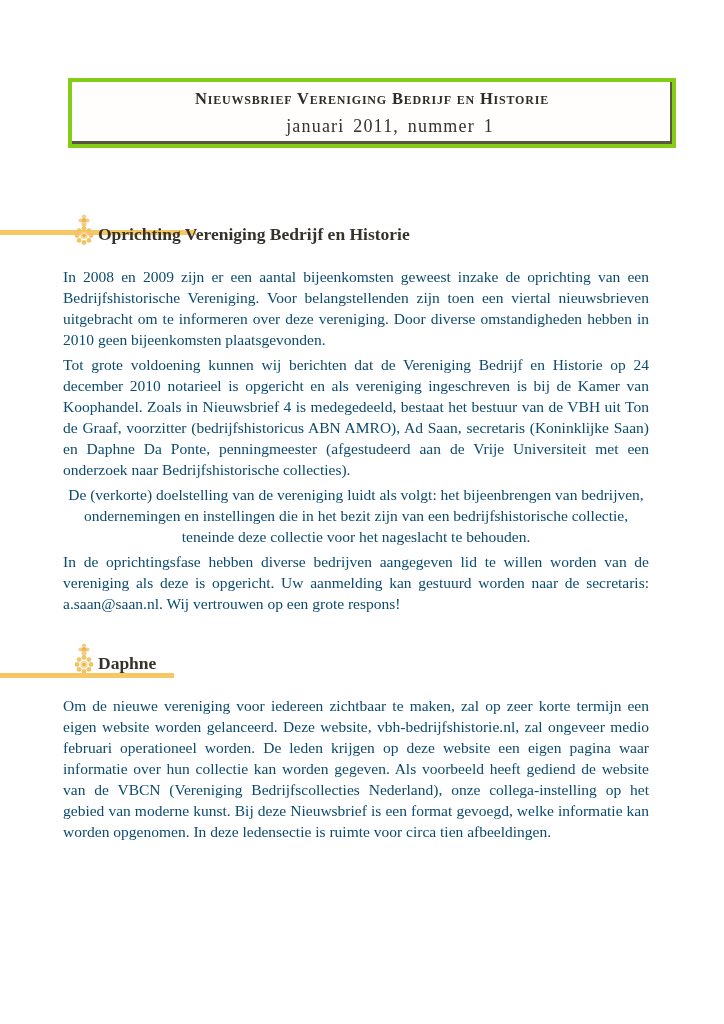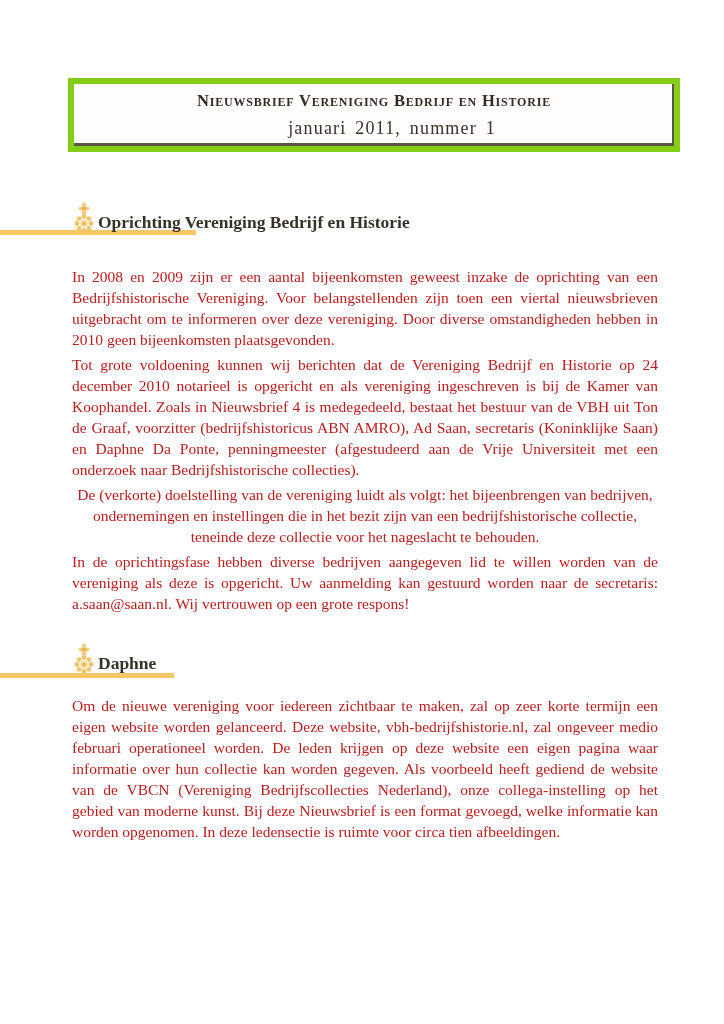--- a/index.html
+++ b/index.html
@@ -20,21 +20,21 @@
   }
 
   
   .header-box {
     position: absolute;
     left: 68px;
     top: 78px;
     width: 600px;
     height: 55px;
     background: #fffefd;
-    border: 6px solid #84cc16;
+    border: 4px solid #84cc16;
     box-shadow: inset -2px -3px 0 #5b5640;
     text-align: center;
     padding-top: 7px;
     box-sizing: content-box;
   }
   .header-title {
     font-variant: small-caps;
     font-weight: bold;
     font-size: 16.5px;
     letter-spacing: 0.8px;
@@ -79,40 +79,40 @@
     height: 5px;
     background: var(--accent, #f7c766);
     z-index: 1;
   }
   .bar-1 { top: 230px; width: 196px; }
   .bar-2 { top: 673px; width: 174px; }
 
   
   .text-block {
     position: absolute;
-    left: 72px;
+    left: 63px;
     width: 586px;
     font-size: 15.5px;
     line-height: 21px;
-    color: #b91c1c;
+    color: #0c4a6e;
   }
   .text-block p { margin: 0 0 4px 0; text-align: center; }
   .text-block p.justify { text-align: justify; }
 </style>
 </head>
 <body>
 
 <div class="page">
 
   <div class="header-box">
     <div class="header-title">Nieuwsbrief Vereniging Bedrijf en Historie</div>
     <div class="header-subtitle">januari 2011, nummer 1</div>
   </div>
 
-  <div class="section-heading" style="top:200px">
+  <div class="section-heading" style="top:212px">
     <span class="ornament">
       <svg width="20" height="33" viewBox="0 0 20 33">
         <circle cx="10" cy="4.5" r="2.1" fill="#F2CE8A"></circle>
         <circle cx="6.6" cy="8.5" r="2.1" fill="#F2CE8A"></circle>
         <circle cx="13.4" cy="8.5" r="2.1" fill="#F2CE8A"></circle>
         <circle cx="10" cy="8.5" r="2.4" fill="#EDB449"></circle>
         <circle cx="10" cy="12" r="2.6" fill="#F2CE8A"></circle>
         <circle cx="17" cy="23.5" r="2.4" fill="#F1C468"></circle>
         <circle cx="14.9" cy="28.4" r="2.4" fill="#F1C468"></circle>
         <circle cx="10" cy="30.5" r="2.4" fill="#F1C468"></circle>

